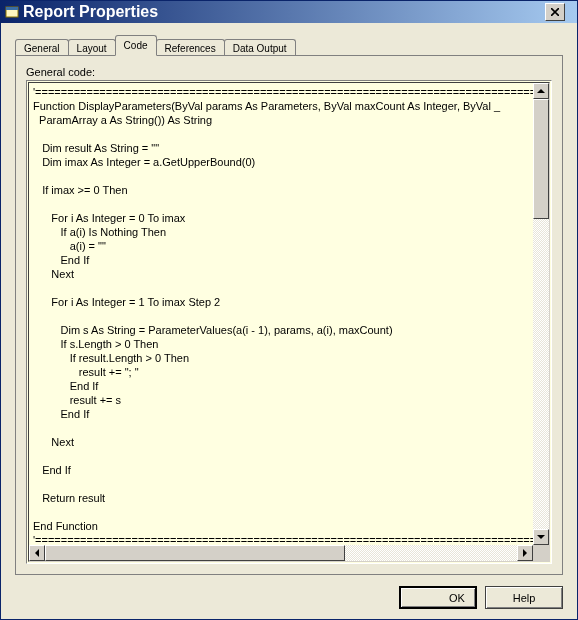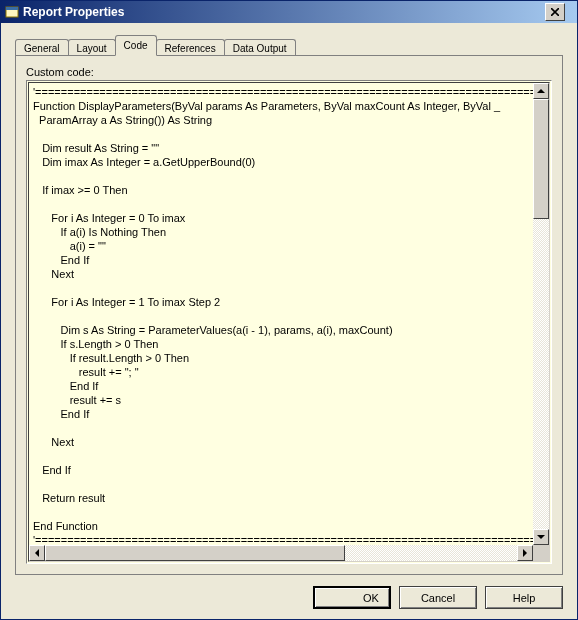--- a/index.html
+++ b/index.html
@@ -21,21 +21,21 @@
     position: relative;
   }
   .titlebar {
     height: 22px;
     background: linear-gradient(to right, #0A246A, #A6CAF0);
     color: #fff;
     display: flex;
     align-items: center;
     padding: 0 12px 0 4px;
     font-weight: bold;
-    font-size: 12px;
+    font-size: 16px;
   }
   .titlebar .icon {
     width: 14px;
     height: 14px;
     margin-right: 4px;
     display: flex;
     align-items: center;
     justify-content: center;
   }
   .titlebar .title {
@@ -273,21 +273,21 @@
 
     <div class="tabstrip">
       <div class="tab">General</div>
       <div class="tab">Layout</div>
       <div class="tab active">Code</div>
       <div class="tab">References</div>
       <div class="tab">Data Output</div>
     </div>
 
     <div class="tab-panel">
-      <div class="field-label">Custom code:</div>
+      <div class="field-label">General code:</div>
 
       <div class="code-box">
         <div class="code-inner-border"></div>
         <div class="code-viewport">
           <div class="code-content">'==============================================================================
 Function DisplayParameters(ByVal params As Parameters, ByVal maxCount As Integer, ByVal _
   ParamArray a As String()) As String
 
    Dim result As String = ""
    Dim imax As Integer = a.GetUpperBound(0)
@@ -344,18 +344,17 @@
               <div class="arrow right"></div>
             </div>
         </div>
 
         <div class="sb-corner"></div>
       </div>
     </div>
 
     <div class="button-row">
       <button class="btn default">OK</button>
-      <button class="btn">Cancel</button>
       <button class="btn">Help</button>
     </div>
 
   </div>
 </div>
 
 </body></html>

